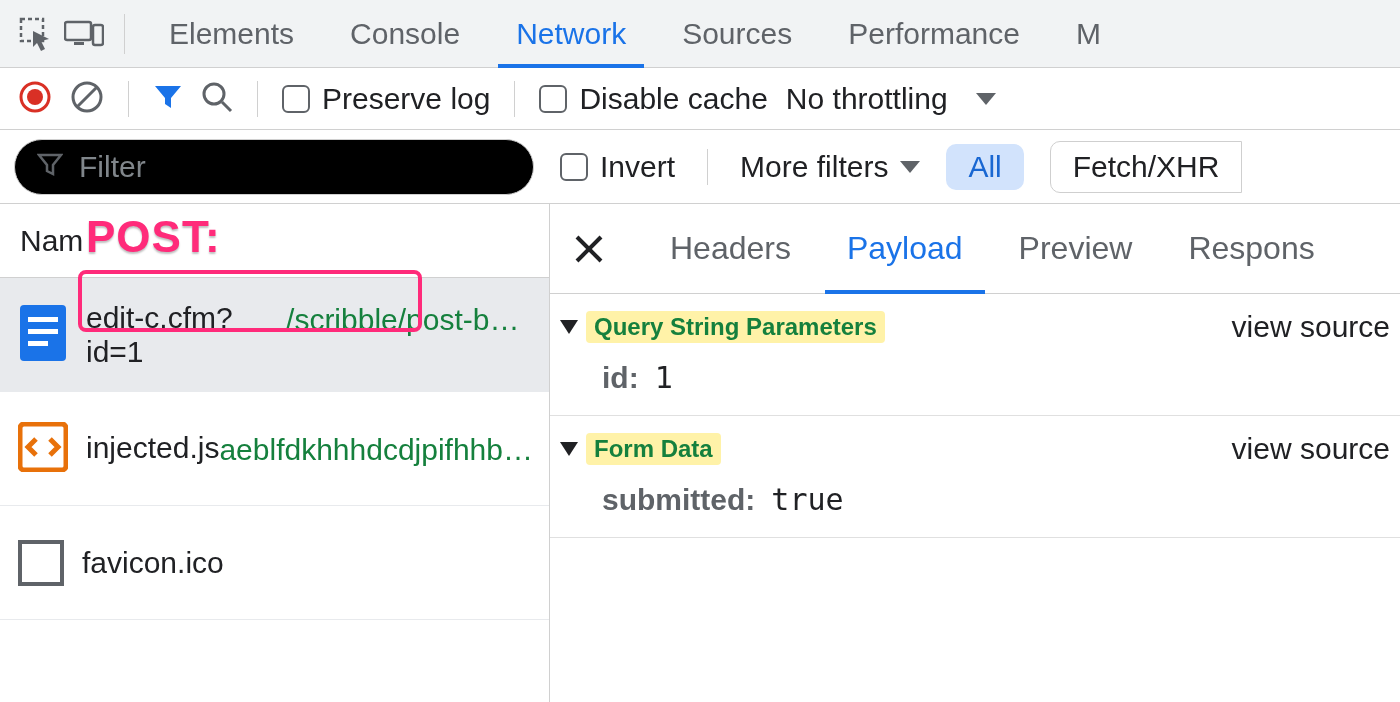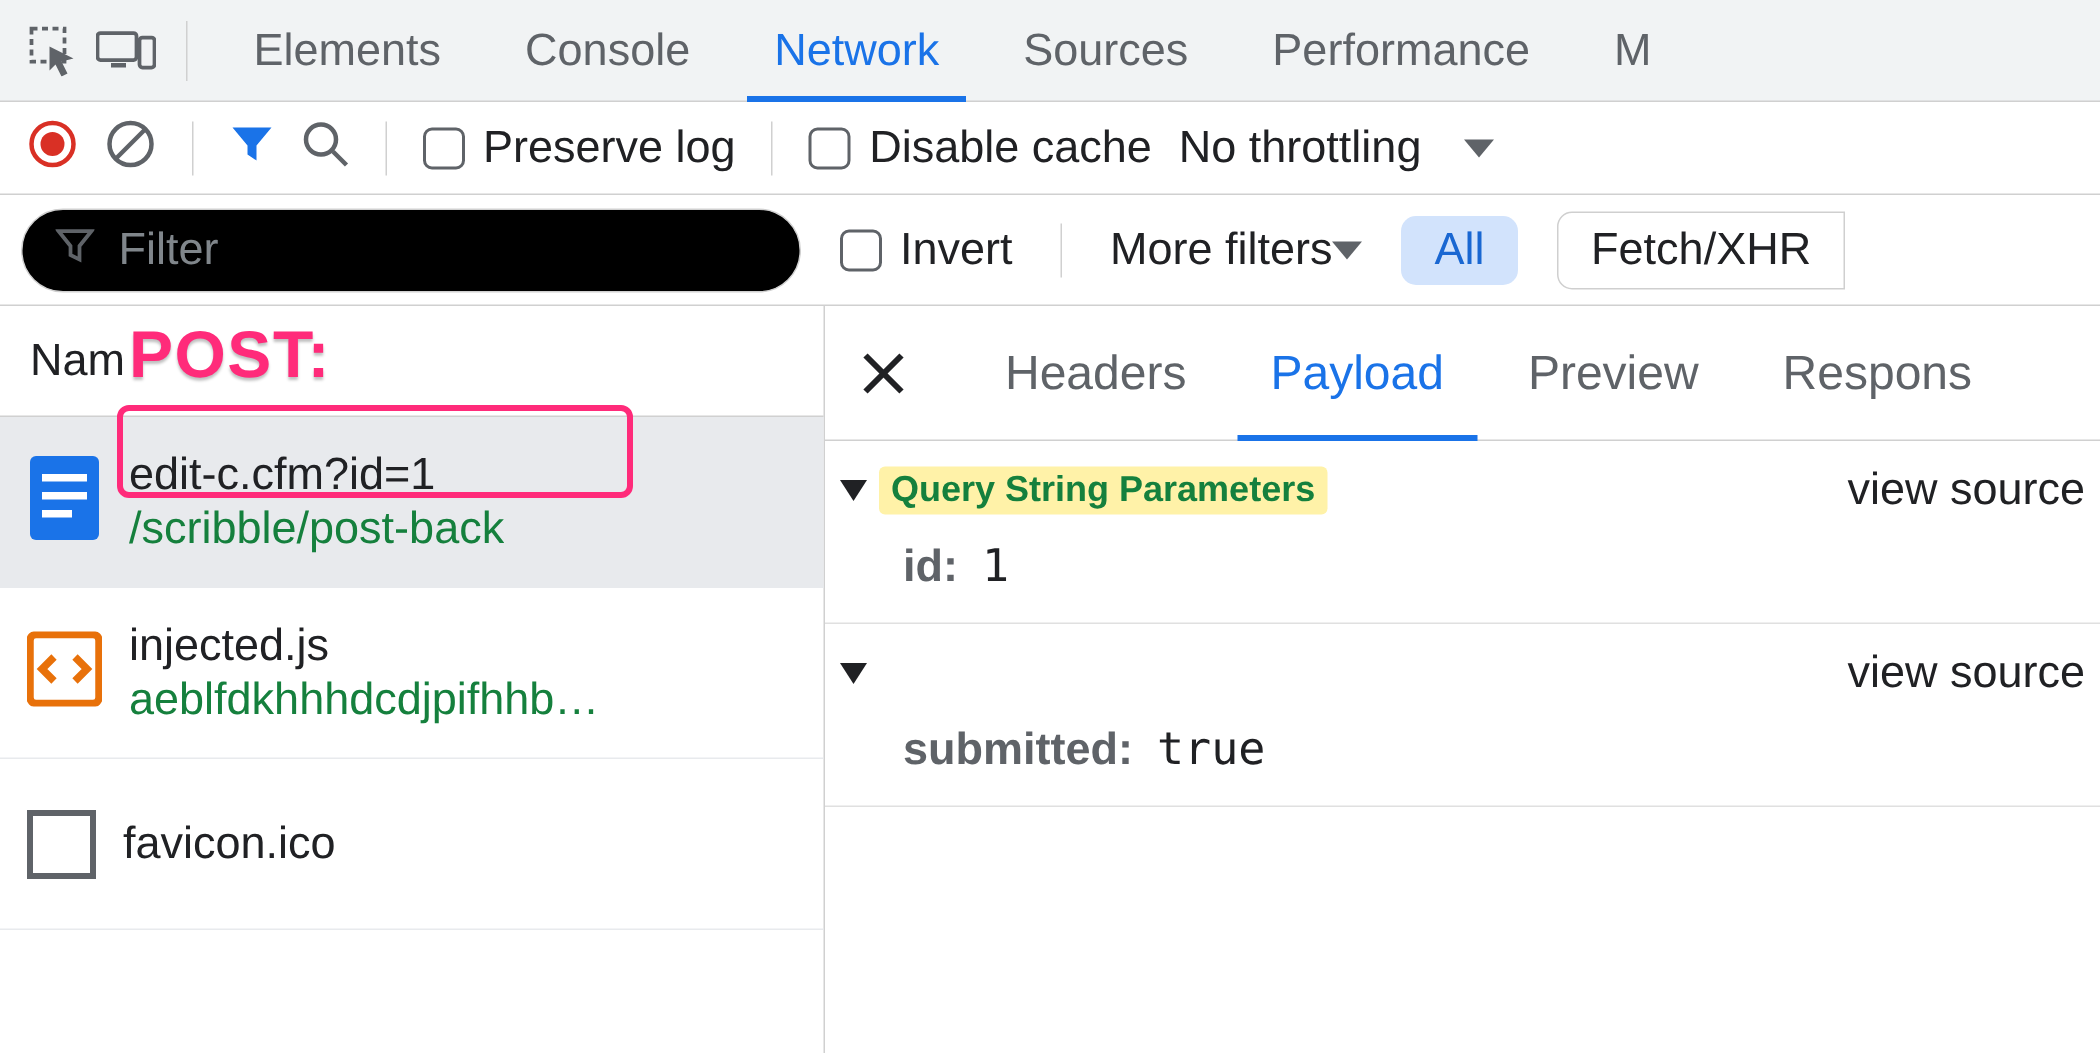--- a/index.html
+++ b/index.html
@@ -20,33 +20,33 @@
   .search-icon svg { stroke: #5f6368; stroke-width: 3; fill: none; }
   .chk { display: flex; align-items: center; gap: 12px; font-size: 30px; color: #202124; }
   .chk .box { width: 28px; height: 28px; border: 2.5px solid #5f6368; border-radius: 6px; }
   .throttle { display:flex; align-items:center; gap:28px; font-size:30px; color:#202124; }
   .tri-down { width:0; height:0; border-left:10px solid transparent; border-right:10px solid transparent; border-top:12px solid #5f6368; }
 
   .filterbar { display:flex; align-items:center; height:74px; border-bottom:1px solid #d0d0d0; padding-left:14px; gap:26px; }
   .filter-pill { display:flex; align-items:center; gap:16px; background:#000000; border:1px solid #d0d0d0; border-radius:36px; height:56px; padding:0 30px 0 22px; min-width:520px; }
   .filter-pill .ficon svg { stroke:#5f6368; stroke-width:2.5; fill:none; }
   .filter-pill .ftext { font-size:30px; color:#80868b; }
-  .more-filters { display:flex; align-items:center; font-size:30px; color:#202124;justify-content:center; }
+  .more-filters { display:flex; align-items:center; gap:12px; font-size:30px; color:#202124;justify-content:center; }
   .pill-all { background:#d2e3fc; color:#1967d2; font-size:30px; padding:6px 22px; border-radius:10px; font-weight:500; }
   .segbtn { border:1px solid #cfcfcf; border-radius:10px 0 0 10px; padding:8px 22px; font-size:30px; background:#fff; color:#202124; }
 
   .body { display:flex; height: calc(702px - 68px - 62px - 74px); }
   .left { width:550px; border-right:1px solid #d0d0d0; position:relative; }
   .left-header { height:74px; display:flex; align-items:center; padding-left:20px; font-size:30px; color:#202124; border-bottom:1px solid #d0d0d0; position:relative; }
   .annot { position:absolute; left:86px; top:8px; color:#ff2b7a; font-weight:800; font-size:44px; letter-spacing:1px; text-shadow:0 2px 2px rgba(0,0,0,.25); pointer-events:none; }
   .annot-box { position:absolute; left:78px; top:66px; width:344px; height:62px; border:4px solid #ff2b7a; border-radius:8px; pointer-events:none; }
 
   .req-row { display:flex; align-items:center; gap:18px; padding:10px 18px; height:114px; border-bottom:1px solid #e8eaed; cursor:pointer; }
   .req-row.selected { background:#e8eaed; }
-  .req-row .lines { display:flex; flex-direction:column; }
+  .req-row .lines { display:flex; }
   .req-row .l1 { font-size:30px; color:#202124; }
   .req-row .l2 { font-size:30px; color:#15803d; margin-top:2px; white-space:nowrap; overflow:hidden; text-overflow:ellipsis; max-width:420px; }
   .icon-doc { width:50px; height:60px; }
   .icon-script { width:50px; height:50px; }
   .icon-box { width:46px; height:46px; border:4px solid #5f6368; }
 
   .right { flex:1; display:flex; flex-direction:column; }
   .detail-tabs { display:flex; align-items:center; height:90px; border-bottom:1px solid #d0d0d0; padding-left:12px; gap:8px; }
   .close-btn { width:54px; height:54px; display:flex; align-items:center; justify-content:center; margin-right:18px; }
   .dtab { font-size:32px; color:#5f6368; padding:0 28px; height:90px; display:flex; align-items:center; position:relative; cursor:pointer; }
@@ -223,20 +223,21 @@
             </div>
           </div>
           <div class="kv">
             <span class="k">id:</span>
             <span class="v">1</span>
           </div>
         </div>
         <div class="section">
           <div class="sec-head">
             <div class="tri"></div>
+            <span class="sec-title hl">Form Data</span>
             <div class="sec-links">
               <span class="sec-link">view source</span>
             </div>
           </div>
           <div class="kv">
             <span class="k">submitted:</span>
             <span class="v">true</span>
           </div>
         </div>
       </div>

